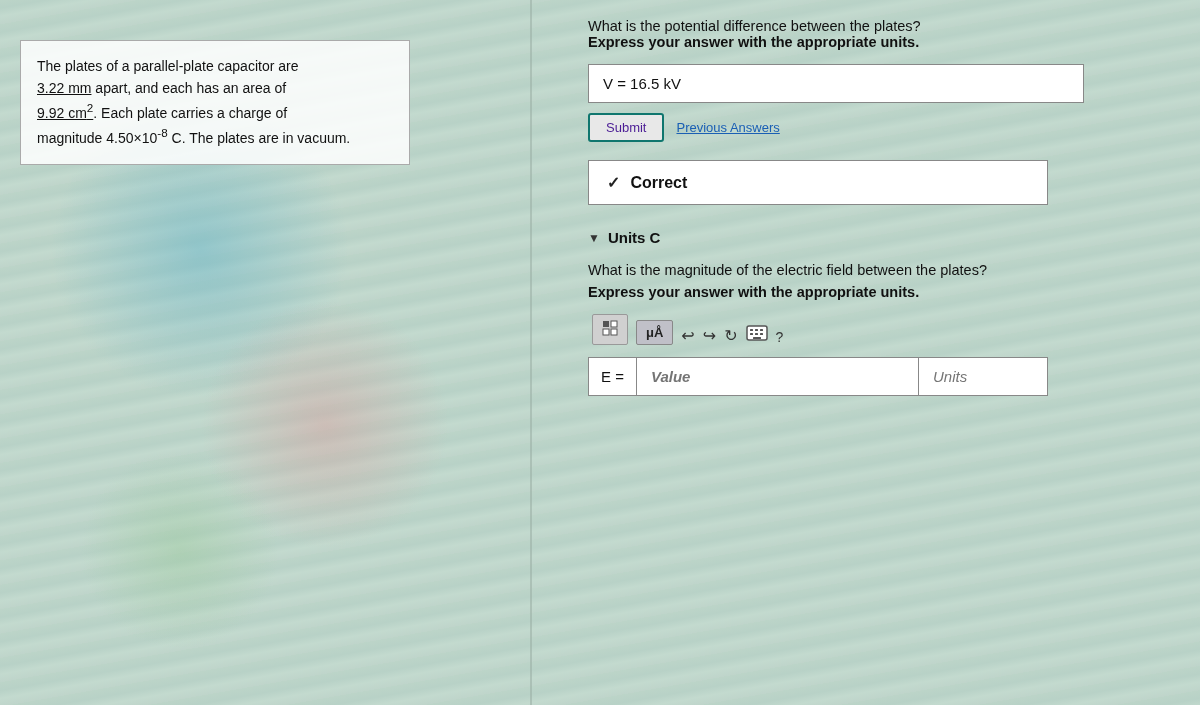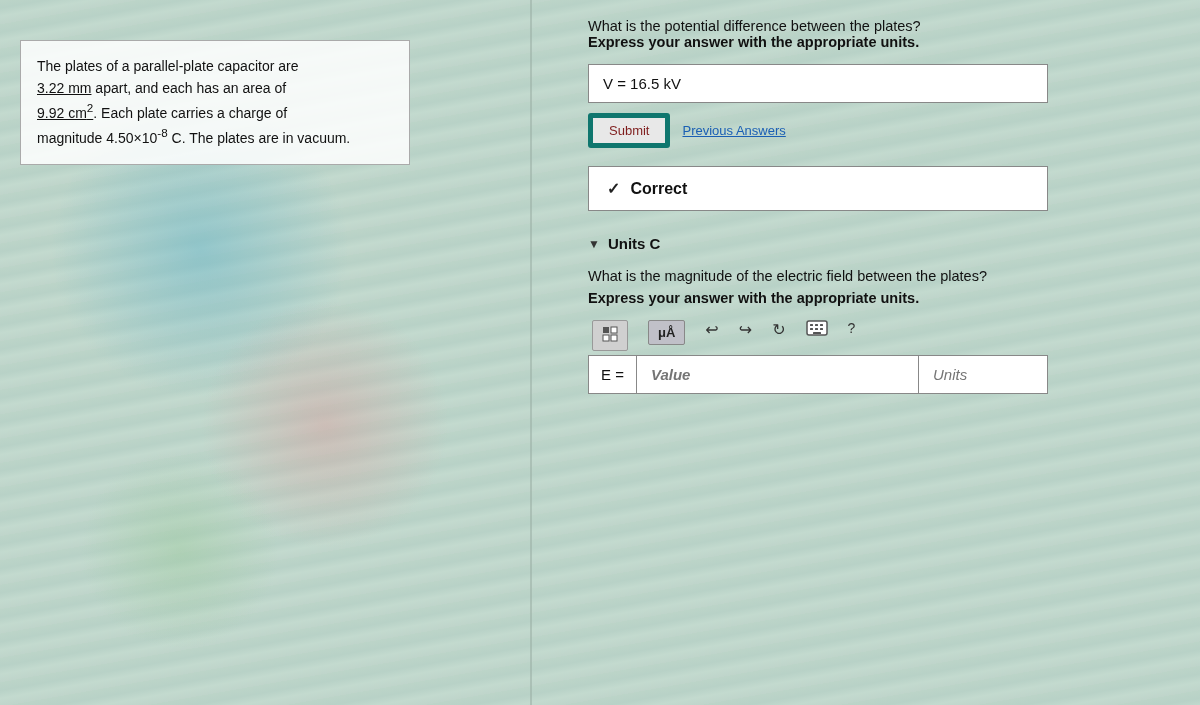--- a/index.html
+++ b/index.html
@@ -121,38 +121,38 @@
       margin-bottom: 14px;
     }
 
     
     .answer-box {
       background: white;
       border: 1.5px solid #888;
       padding: 10px 14px;
       font-size: 15px;
       color: #111;
-      width: 460px;
+      width: 496px;
       margin-bottom: 10px;
     }
 
     
     .submit-row {
       display: flex;
       align-items: center;
       gap: 12px;
       margin-bottom: 18px;
     }
 
     .submit-btn {
       background: #e8e8e8;
-      border: 5px solid #0f766e;
+      border: 2px solid #0f766e;
       padding: 5px 16px;
       font-size: 13px;
-      color: #7f1d1d;
+      color: #4c1d95;
       cursor: pointer;
       border-radius: 3px;
     }
 
     .prev-answers-link {
       color: #1a5fb4;
       font-size: 13px;
       text-decoration: underline;
       cursor: pointer;
     }
@@ -205,23 +205,23 @@
     .part-c-instruction {
       font-size: 14.5px;
       font-weight: bold;
       color: #111;
       margin-bottom: 14px;
     }
 
     
     .toolbar {
       display: flex;
-      align-items: flex-start;
-      gap: 20px;
-      margin-bottom: 4px;
+      align-items: flex-end;
+      gap: 8px;
+      margin-bottom: 12px;
       margin-left: 4px;
     }
 
     .toolbar-btn {
       background: #d0d0d0;
       border: 1px solid #999;
       padding: 4px 8px;
       font-size: 12px;
       cursor: pointer;
       border-radius: 2px;

